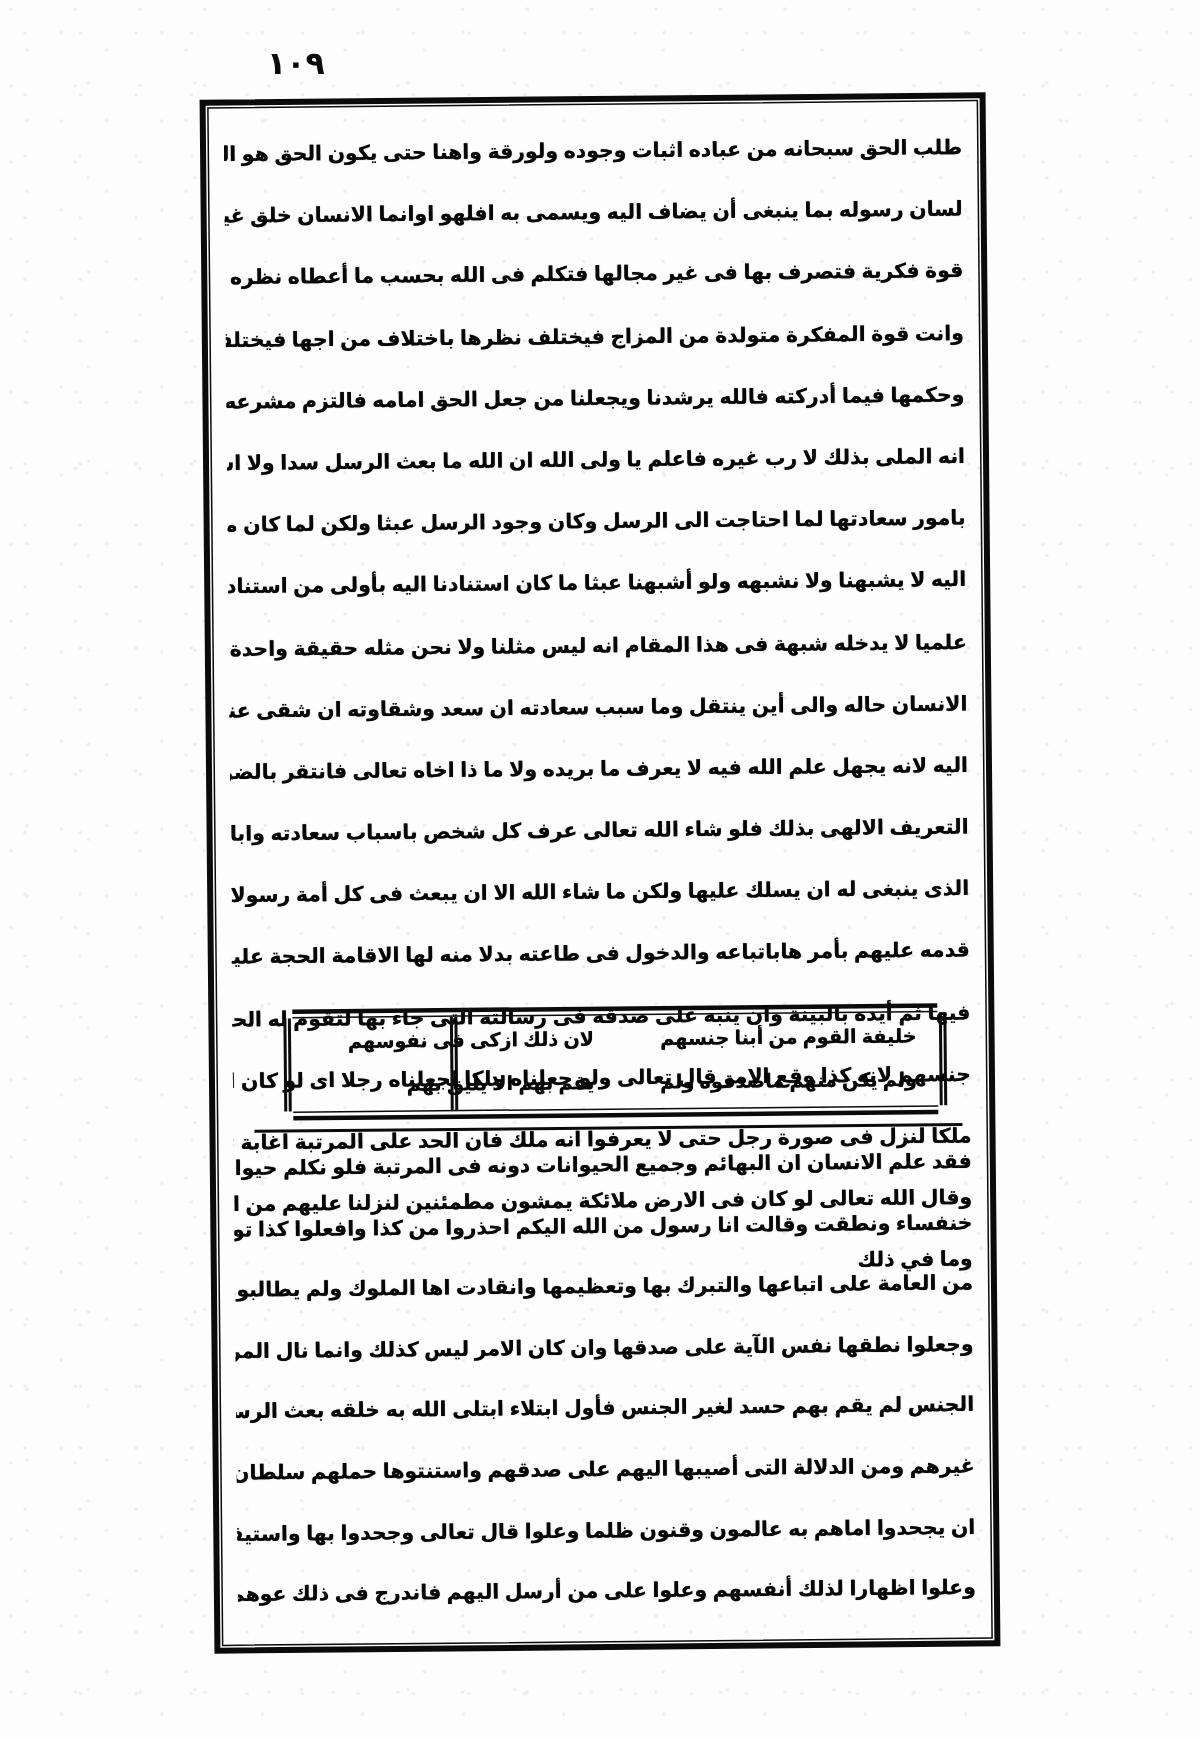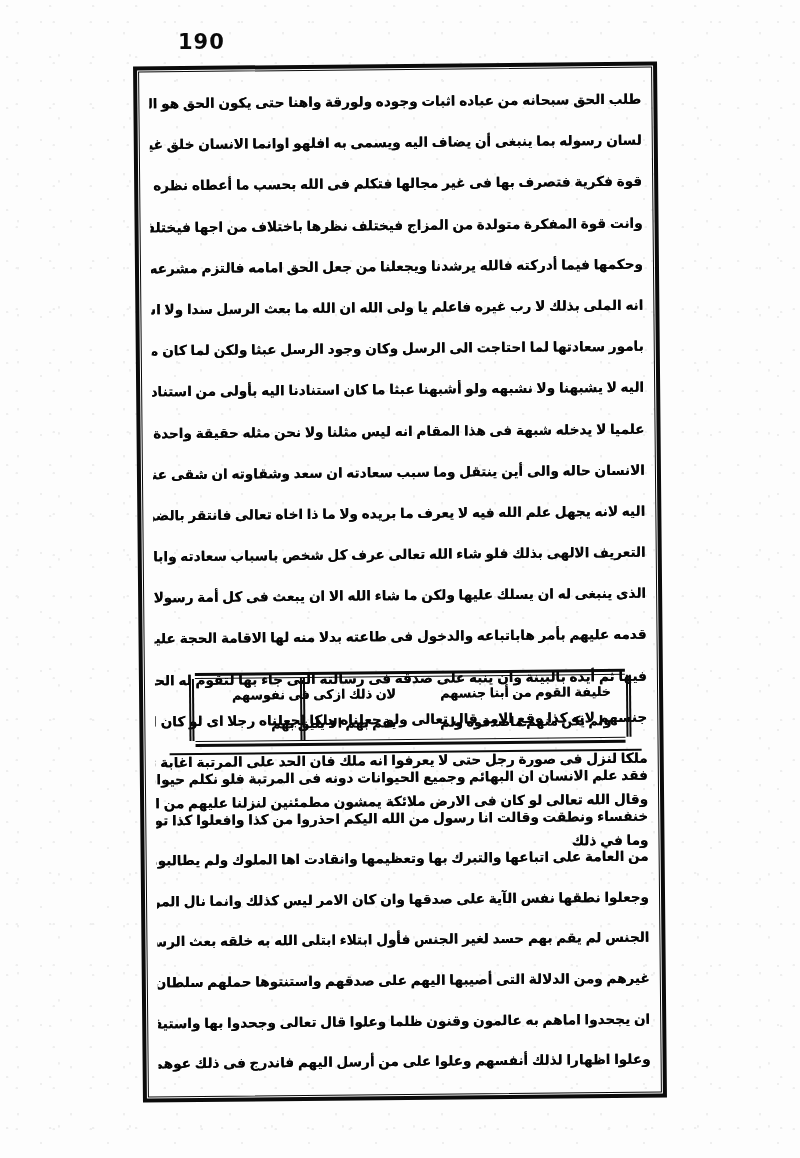--- a/index.html
+++ b/index.html
@@ -202,21 +202,21 @@
     position:absolute;
     left:18px;right:10px;top:676px;
     border-top:2.4px solid #0b0b0b;
   }
 </style>
 </head>
 <body>
 
 <div id="scan-page">
 
-  <div id="folio-number">190</div>
+  <div id="folio-number">١٠٩</div>
 
   <div id="frame-wrapper">
     <div id="frame-outer"></div>
     <div id="frame-inner"></div>
 
     <div id="text-column">
 
       <div id="upper-block" class="block-para">
         <div class="txt-line">طلب الحق سبحانه من عباده اثبات وجوده ولورقة واهنا حتى يكون الحق هو الذى يعرفهم على</div>
         <div class="txt-line">لسان رسوله بما ينبغى أن يضاف اليه ويسمى به افلهو اوانما الانسان خلق غير ولا رأى فى نفسه</div>

